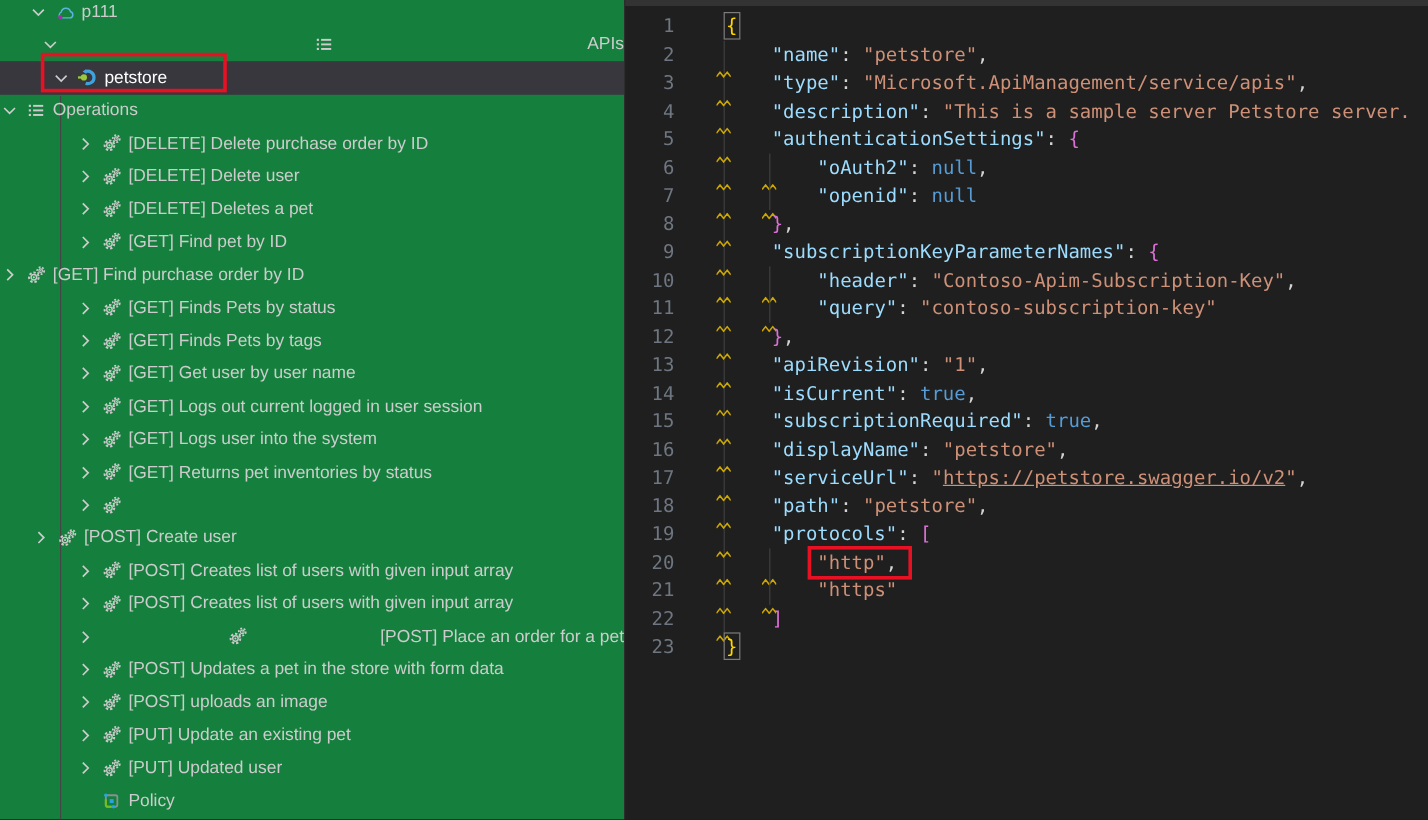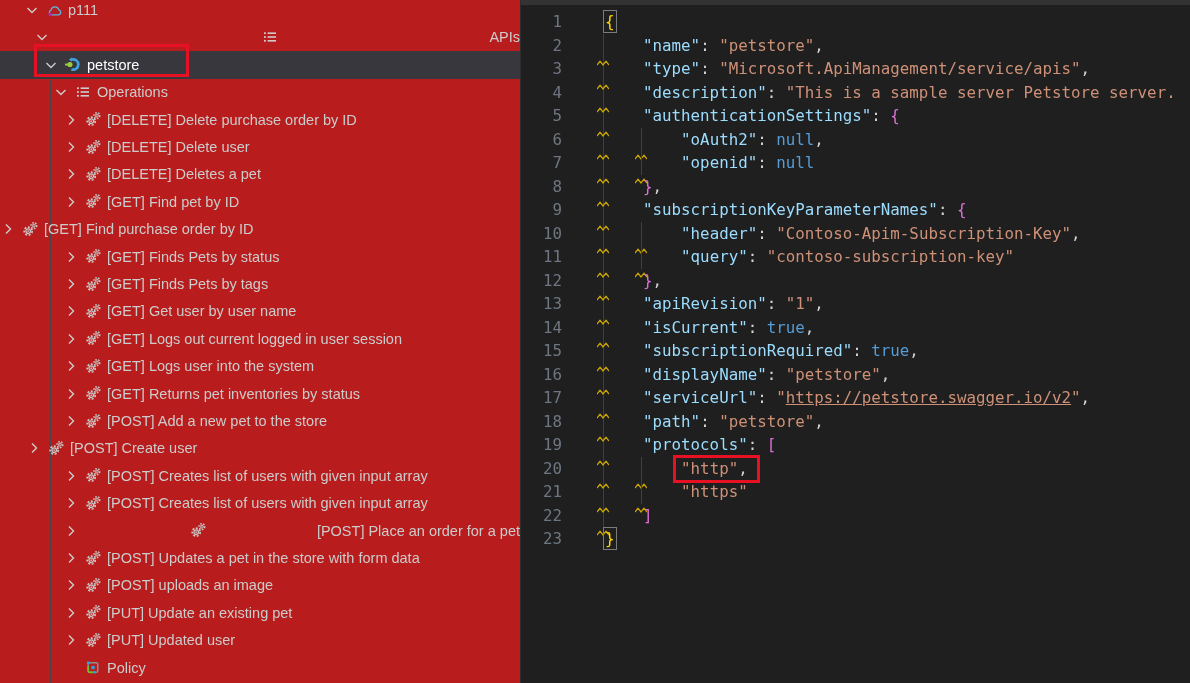--- a/index.html
+++ b/index.html
@@ -1,20 +1,20 @@
 <!DOCTYPE html>
 <html><head>
 <meta charset="utf-8">
 <style>
   html,body{margin:0;padding:0;background:#1f1f1f;}
   body{width:1190px;height:683px;overflow:hidden;font-family:"Liberation Sans",sans-serif;}
   .screen{position:relative;width:1190px;height:683px;}
 
   
-  .sidebar{position:absolute;left:0;top:0;width:520px;height:683px;background:#b91c1c;overflow:hidden;}
+  .sidebar{position:absolute;left:0;top:0;width:520px;height:683px;background:#15803d;overflow:hidden;}
   .tree-guide{position:absolute;left:50px;top:80px;width:1px;height:603px;background:#454545;}
   .trow{position:absolute;left:0;width:520px;height:28px;display:flex;align-items:center;
         color:#cccccc;font-size:14.5px;cursor:pointer;box-sizing:border-box;white-space:nowrap;}
   .trow.selected{background:#37373d;color:#ffffff;}
   .slot{width:16px;height:16px;flex:0 0 16px;margin-right:6px;display:flex;align-items:center;justify-content:center;}
   .tlabel{white-space:nowrap;}
 
   
   .editor{position:absolute;left:520px;top:0;width:670px;height:683px;background:#1f1f1f;border-left:1px solid #2d2d2d;box-sizing:border-box;}
   .topstrip{position:absolute;left:0;top:0;width:670px;height:5px;background:#333333;}
@@ -89,21 +89,21 @@
           <span class="slot">
             <svg width="17" height="17" viewBox="0 0 16 16">
               <path d="M6.4 3.1 A5.2 5.2 0 1 1 6.4 12.9" fill="none" stroke="#3fa2dd" stroke-width="2.7"></path>
               <polygon points="7,1 7,5.2 3.8,3.1" fill="#3fa2dd"></polygon>
               <rect x="0" y="7.1" width="4.6" height="1.9" fill="#99ca3d"></rect>
               <circle cx="4.9" cy="8" r="2.6" fill="#99ca3d"></circle>
             </svg>
           </span>
           <span class="tlabel">petstore</span>
         </div>
-        <div class="trow" style="top: 78.2px; padding-left: 53px; text-align: center;">
+        <div class="trow" style="top: 78.2px;  text-align: center;">
           <span class="slot">
             <svg width="16" height="16" viewBox="0 0 16 16">
               <path d="M3.5 6 8 10.5 12.5 6" fill="none" stroke="#cccccc" stroke-width="1.4"></path>
             </svg>
           </span>
           <span class="slot">
             <svg width="16" height="16" viewBox="0 0 16 16">
               <g fill="#cccccc">
                 <rect x="2" y="3.3" width="1.8" height="1.8"></rect>
                 <rect x="2" y="7.1" width="1.8" height="1.8"></rect>
@@ -347,21 +347,20 @@
               <g fill="none" stroke="#c9c9c9">
                 <circle cx="6.2" cy="9.6" r="4" stroke-width="1.7" stroke-dasharray="2 1.6"></circle>
                 <circle cx="6.2" cy="9.6" r="2.3" stroke-width="1.2"></circle>
                 <circle cx="6.2" cy="9.6" r="0.9" fill="#c9c9c9" stroke="none"></circle>
                 <circle cx="11.9" cy="4.1" r="2.9" stroke-width="1.5" stroke-dasharray="1.6 1.3"></circle>
                 <circle cx="11.9" cy="4.1" r="1.5" stroke-width="1"></circle>
                 <circle cx="11.9" cy="4.1" r="0.6" fill="#c9c9c9" stroke="none"></circle>
               </g>
             </svg>
           </span>
-          <span class="tlabel">[POST] Add a new pet to the store</span>
         </div>
         <div class="trow" style="top: 434.4px; padding-left: 26px;">
           <span class="slot">
             <svg width="16" height="16" viewBox="0 0 16 16">
               <path d="M6 3.5 10.5 8 6 12.5" fill="none" stroke="#cccccc" stroke-width="1.4"></path>
             </svg>
           </span>
           <span class="slot">
             <svg width="17" height="17" viewBox="0 0 16 16">
               <g fill="none" stroke="#c9c9c9">

